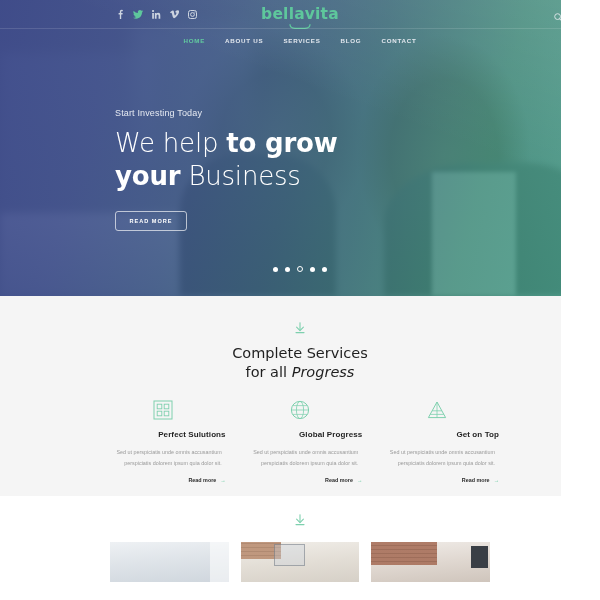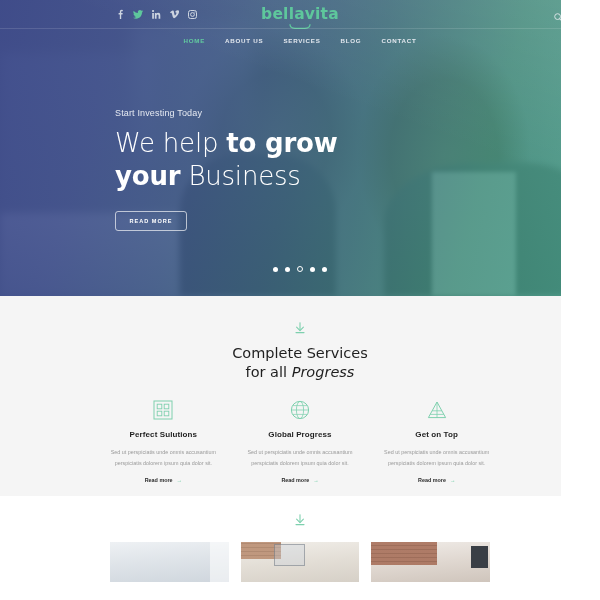--- a/index.html
+++ b/index.html
@@ -175,21 +175,21 @@
     font-weight: 400;
     font-family: "DejaVu Sans", sans-serif;
   }
   .sec-title .l2 { display: block; }
   .sec-title em { font-style: italic; }
   .cards {
     display: flex; justify-content: center;
     margin-top: 18px;
     padding: 0 95px;
   }
-  .card { flex: 1 1 0; text-align: center; padding: 0 6px; }
+  .card { flex: 1 1 0; text-align: right; padding: 0 6px; }
   .card-ic { height: 22px; margin-bottom: 9px; display: flex; align-items: center; justify-content: center; }
   .card-title {
     color: #1f1f1f; font-size: 8px; font-weight: 700;
     letter-spacing: .1px; margin-bottom: 8px;
   }
   .card-text {
     color: #9a9a9a; font-size: 5.4px; line-height: 1.95;
     padding: 0 4px;
   }
   .card-more {

